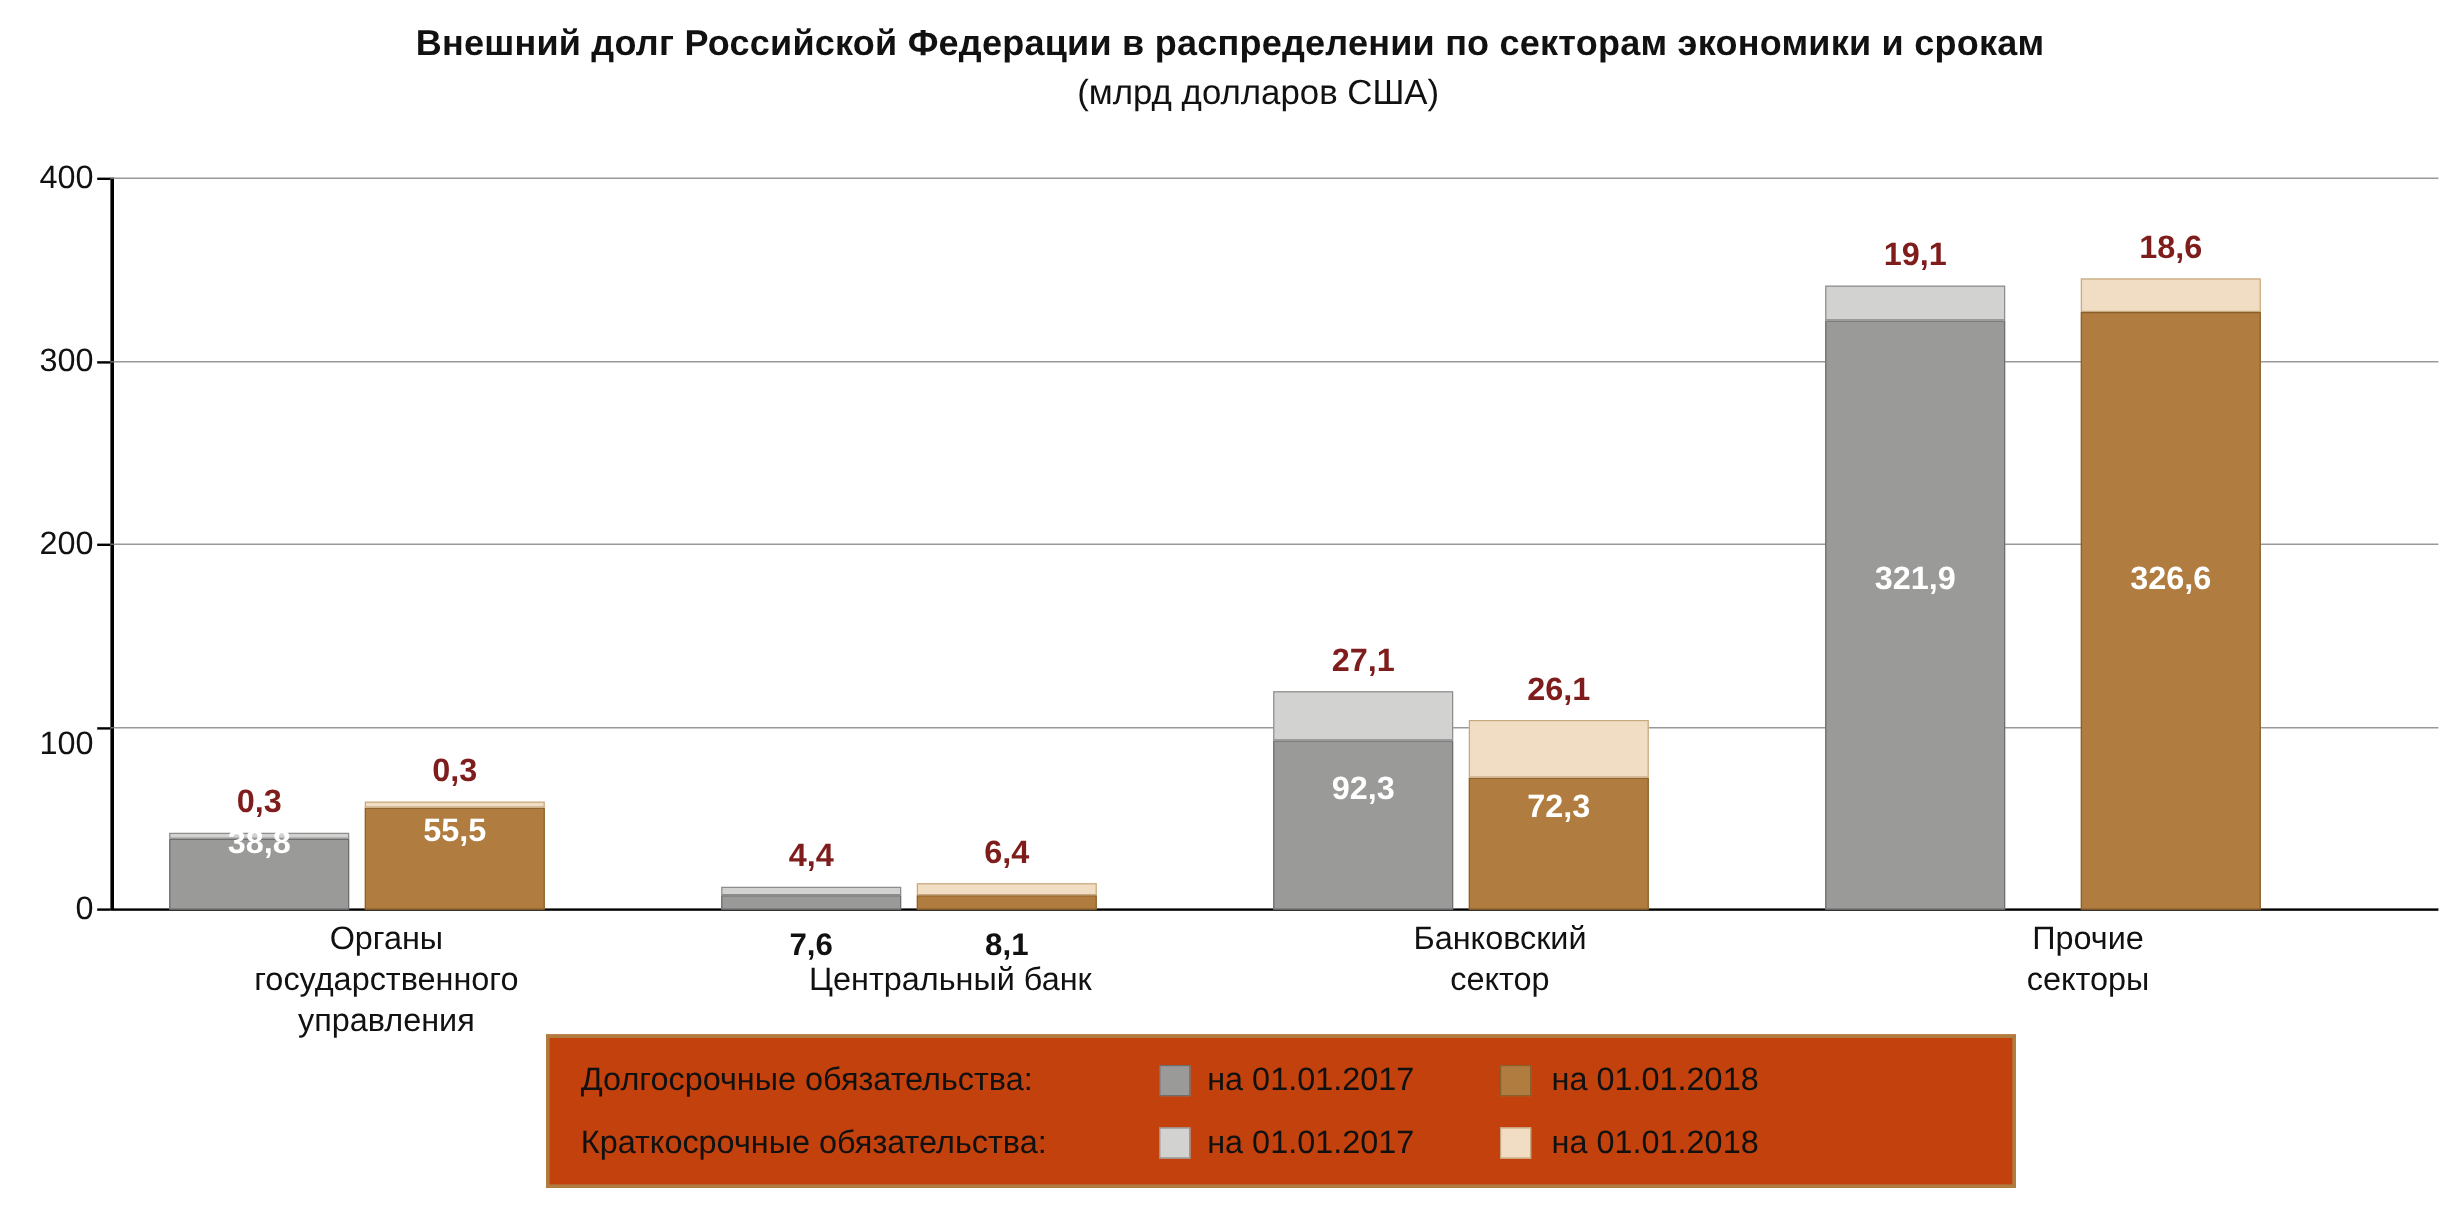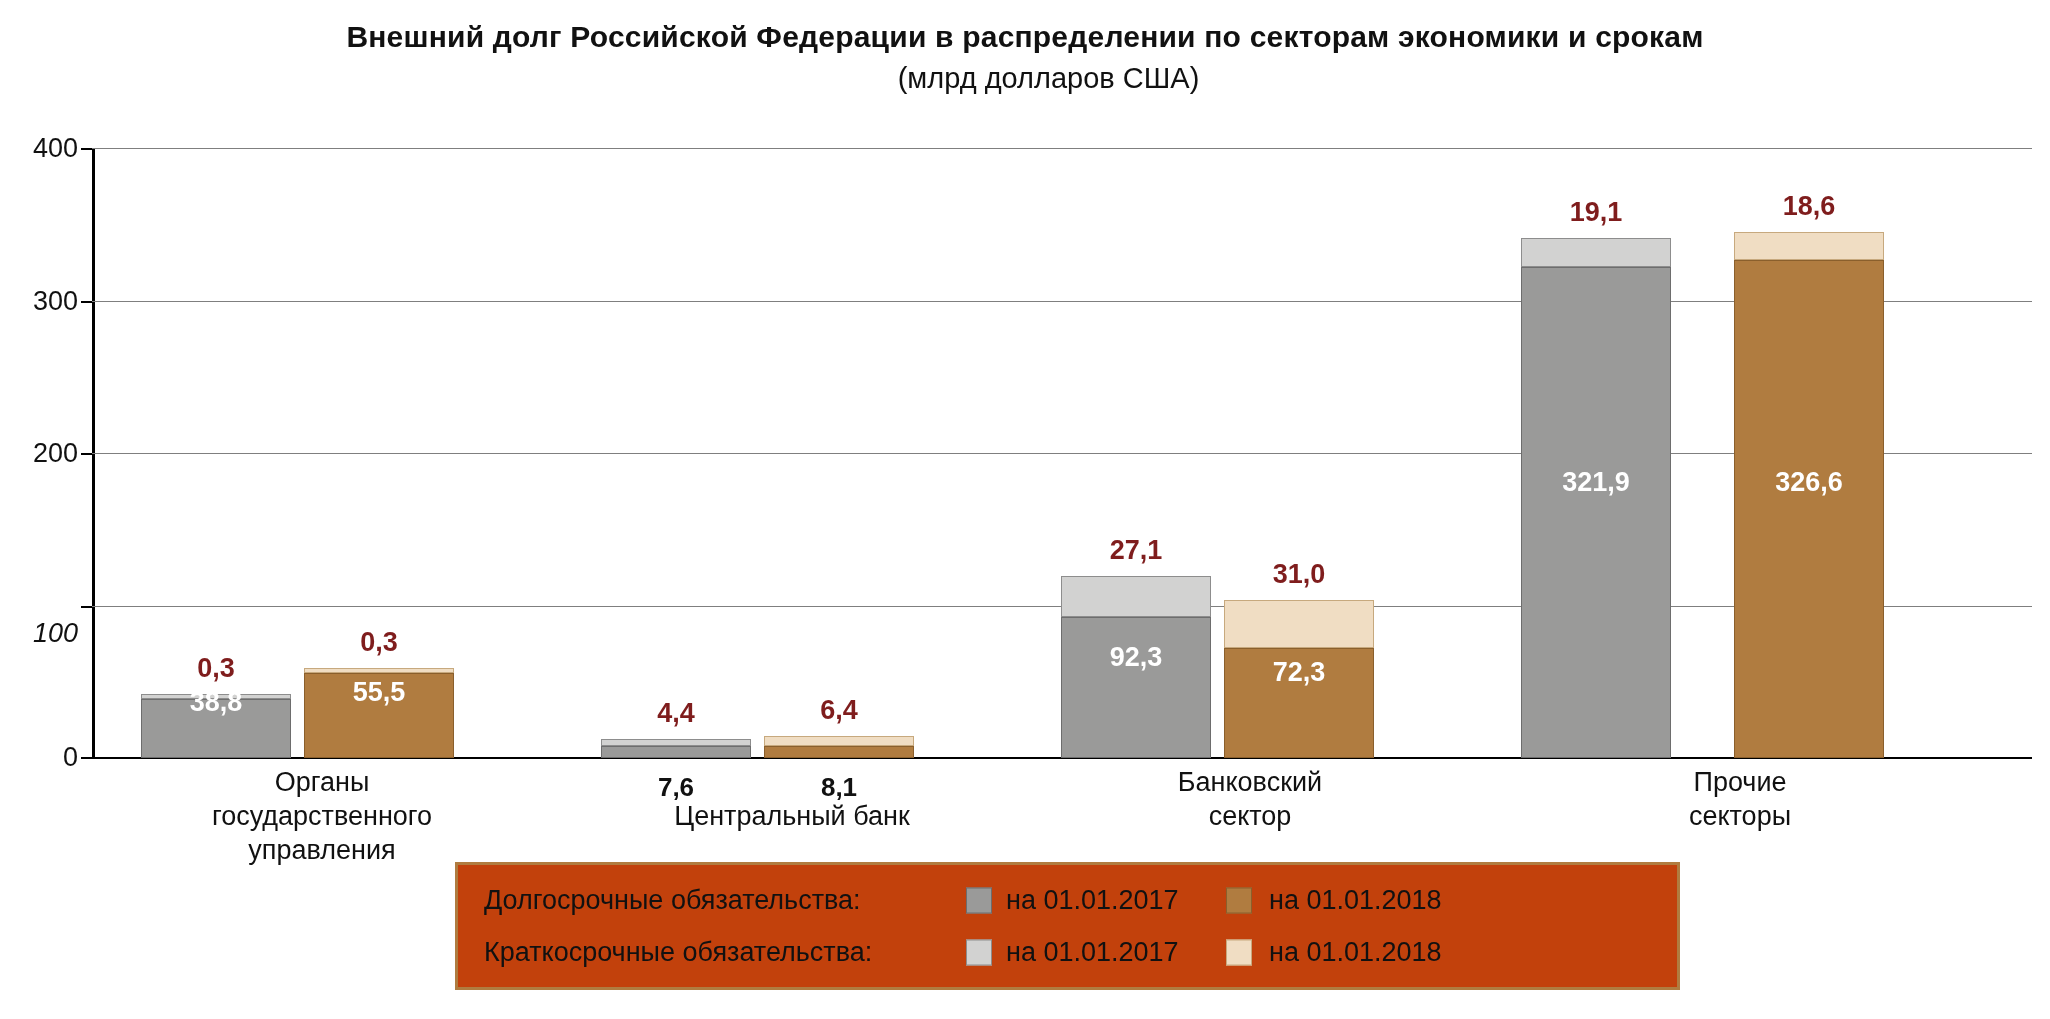--- a/index.html
+++ b/index.html
@@ -177,21 +177,21 @@
   .legend-item {
     position: absolute;
     top: 50%;
     transform: translateY(-50%);
     display: flex;
     align-items: center;
     gap: 14px;
     white-space: nowrap;
   }
   .legend-item.i1 { left: 508px; }
-  .legend-item.i2 { left: 768px; gap: 17px; }
+  .legend-item.i2 { left: 792px; gap: 17px; }
   .swatch {
     width: 26px;
     height: 26px;
     box-sizing: border-box;
     border: 1px solid #6b6b6b;
     display: inline-block;
   }
   .swatch.long-2017 { background: #9a9a99; border-color: #6d6d6d; }
   .swatch.short-2017 { background: #d2d2d1; border-color: #8d8d8d; }
   .swatch.long-2018 { background: #b07c40; border-color: #8a5f2c; }
@@ -223,21 +223,21 @@
       <div class="gridline" style="top:152.5px;"></div>
       <div class="tickmark" style="top:152.5px;"></div>
       <div class="ytick-wrap" style="top:152.5px;">300</div>
 
       <div class="gridline" style="top:305px;"></div>
       <div class="tickmark" style="top:305px;"></div>
       <div class="ytick-wrap" style="top:305px;">200</div>
 
       <div class="gridline" style="top:457.5px;"></div>
       <div class="tickmark" style="top:457.5px;"></div>
-      <div class="ytick-wrap" style="top:485px;font-style:italic;">100</div>
+      <div class="ytick-wrap" style="top:472px;">100</div>
 
       <div class="gridline baseline" style="top:609px;"></div>
       <div class="tickmark" style="top:609px;"></div>
       <div class="ytick-wrap" style="top:609px;">0</div>
 
       <div class="bar" style="left:49px; height:60px;">
         <div class="seg long-2017" style="bottom:0px; height:59px;"></div>
         <div class="seg short-2017" style="bottom:59px; height:5px;"></div>
         <div class="seg-label-inside" style="bottom:25px;">38,8</div>
         <div class="seg-label-top" style="bottom:74px;">0,3</div>
@@ -268,21 +268,21 @@
         <div class="seg long-2017" style="bottom:0px; height:141px;"></div>
         <div class="seg short-2017" style="bottom:141px; height:41px;"></div>
         <div class="seg-label-inside" style="bottom:70px;">92,3</div>
         <div class="seg-label-top" style="bottom:192px;">27,1</div>
       </div>
 
       <div class="bar" style="left:1132px; height:158px;">
         <div class="seg long-2018" style="bottom:0px; height:110px;"></div>
         <div class="seg short-2018" style="bottom:110px; height:48px;"></div>
         <div class="seg-label-inside" style="bottom:55px;">72,3</div>
-        <div class="seg-label-top" style="bottom:168px;">31,0</div>
+        <div class="seg-label-top" style="bottom:168px;">26,1</div>
       </div>
 
       <div class="bar" style="left:1429px; height:520px;">
         <div class="seg long-2017" style="bottom:0px; height:491px;"></div>
         <div class="seg short-2017" style="bottom:491px; height:29px;"></div>
         <div class="seg-label-inside" style="bottom:245px;">321,9</div>
         <div class="seg-label-top" style="bottom:530px;">19,1</div>
       </div>
 
       <div class="bar" style="left:1642px; height:526px;">

